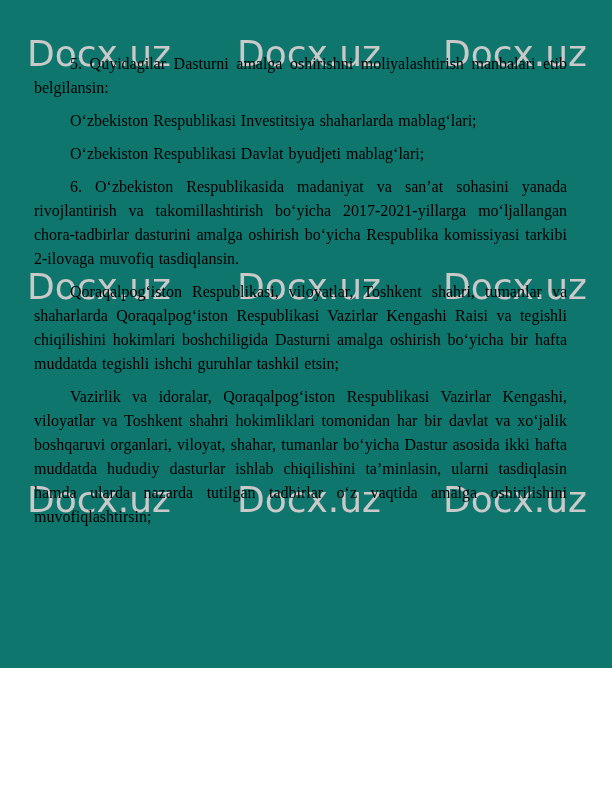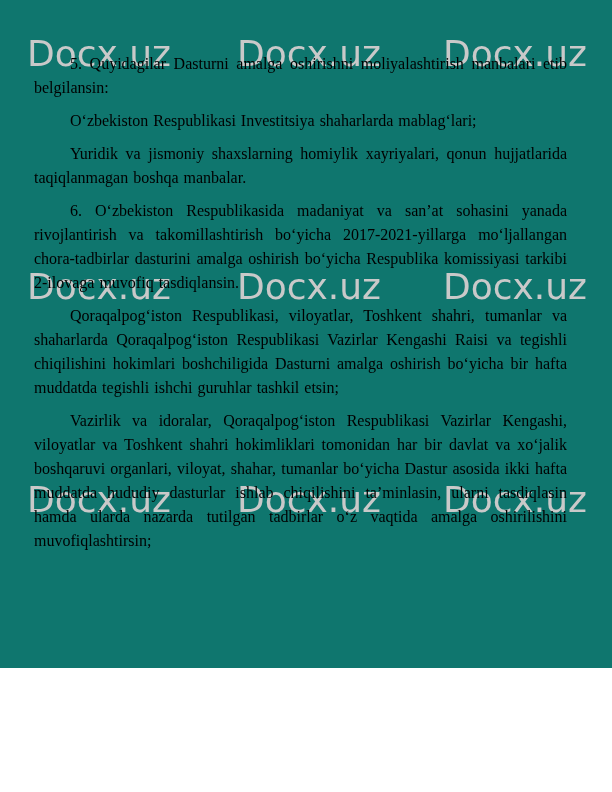--- a/index.html
+++ b/index.html
@@ -78,21 +78,21 @@
       <span class="watermark" style="left: 237px; top: 482px; color: rgb(201, 201, 201);">Docx.uz</span>
       <span class="watermark" style="left: 443px; top: 482px; color: rgb(201, 201, 201);">Docx.uz</span>
       <span class="watermark" style="left: 27px; top: 702px; color: rgb(201, 201, 201);">Docx.uz</span>
       <span class="watermark" style="left: 237px; top: 702px; color: rgb(201, 201, 201);">Docx.uz</span>
       <span class="watermark" style="left: 443px; top: 702px; color: rgb(201, 201, 201);">Docx.uz</span>
     </div>
 
   <main class="content">
     <p class="para">5. Quyidagilar Dasturni amalga oshirishni moliyalashtirish manbalari etib belgilansin:</p>
     <p class="para">O‘zbekiston Respublikasi Investitsiya shaharlarda mablag‘lari;</p>
-    <p class="para">Yuridik va jismoniy shaxslarning homiylik xayriyalari, qonun hujjatlarida taqiqlanmagan boshqa manbalar.</p>
+    <p class="para">O‘zbekiston Respublikasi Davlat byudjeti mablag‘lari;</p>
     <p class="para">6. O‘zbekiston Respublikasida madaniyat va san’at sohasini yanada rivojlantirish va takomillashtirish bo‘yicha 2017-2021-yillarga mo‘ljallangan chora-tadbirlar dasturini amalga oshirish bo‘yicha Respublika komissiyasi tarkibi 2-ilovaga muvofiq tasdiqlansin.</p>
     <p class="para">Qoraqalpog‘iston Respublikasi, viloyatlar, Toshkent shahri, tumanlar va shaharlarda Qoraqalpog‘iston Respublikasi Vazirlar Kengashi Raisi va tegishli chiqilishini hokimlari boshchiligida Dasturni amalga oshirish bo‘yicha bir hafta muddatda tegishli ishchi guruhlar tashkil etsin;</p>
     <p class="para">Vazirlik va idoralar, Qoraqalpog‘iston Respublikasi Vazirlar Kengashi, viloyatlar va Toshkent shahri hokimliklari tomonidan har bir davlat va xo‘jalik boshqaruvi organlari, viloyat, shahar, tumanlar bo‘yicha Dastur asosida ikki hafta muddatda hududiy dasturlar ishlab chiqilishini ta’minlasin, ularni tasdiqlasin hamda ularda nazarda tutilgan tadbirlar o‘z vaqtida amalga oshirilishini muvofiqlashtirsin;</p>
   </main>
 
   <div class="page-number">22</div>
 
 </div>
 
 </body></html>

